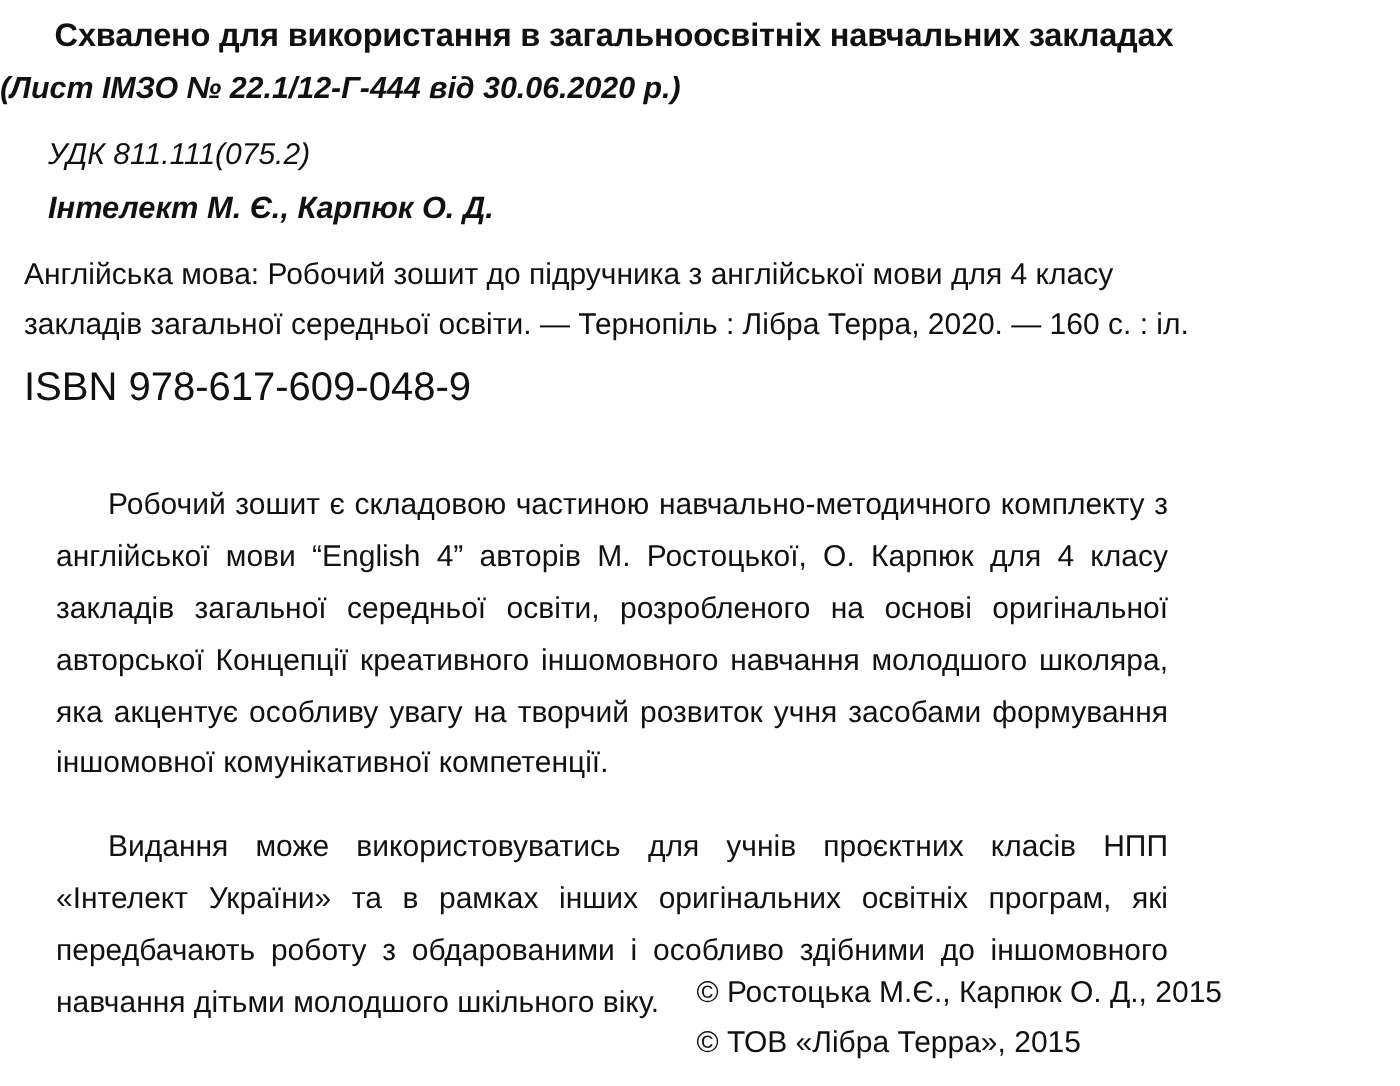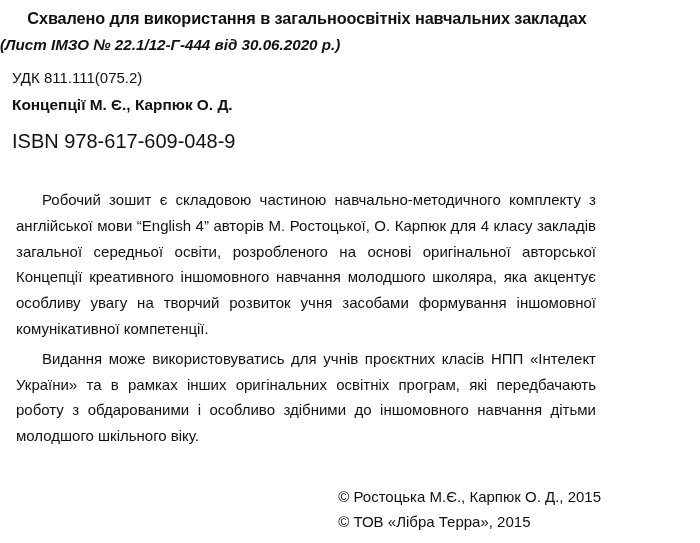--- a/index.html
+++ b/index.html
@@ -44,21 +44,22 @@
     font-weight: bold;
     text-align: left;
     margin-top: 7px;
     line-height: 1.25;
     white-space: nowrap;
   }
 
   
   .catalog-block {
     margin-top: 13px;
-    padding-left: 12px;
+    padding-left: 24px;
+    font-style: italic;
   }
   .udc-line {
     font-size: 15px;
     line-height: 1.5;
   }
   .shelf-line {
     font-size: 15px;
     line-height: 1.5;
     padding-left: 26px;
     margin-top: 2px;
@@ -88,36 +89,36 @@
     margin-top: 3px;
   }
 
   
   .annotation {
     margin-top: 30px;
     padding-left: 12px;
     padding-right: 14px;
   }
   .annotation p {
-    margin: 4px;
+    margin: 16px;
     font-size: 15px;
     line-height: 1.72;
     text-align: justify;
     text-justify: inter-word;
     text-indent: 26px;
     hyphens: none;
   }
   .annotation p + p {
     margin-top: 1px;
   }
 
   
   .copyright-block {
     position: absolute;
-    right: 13px;
+    right: 3px;
     bottom: 9px;
     text-align: left;
   }
   .copyright-line {
     font-size: 15px;
     line-height: 1.62;
     white-space: nowrap;
   }
 </style>
 </head>
@@ -125,24 +126,25 @@
 
 <div class="page">
 
   <div class="approval-block">
     <div class="approval-title">Схвалено для використання в загальноосвітніх навчальних закладах</div>
     <div class="approval-letter">(Лист ІМЗО № 22.1/12-Г-444 від 30.06.2020 р.)</div>
   </div>
 
   <div class="catalog-block">
     <div class="udc-line">УДК 811.111(075.2)</div>
-    <div class="authors-line">Концепції М. Є., Карпюк О. Д.</div>
+    <div class="authors-line">Інтелект М. Є., Карпюк О. Д.</div>
   </div>
 
   <div class="biblio-block">
+    <div class="biblio-desc">Англійська мова: Робочий зошит до підручника з англійської мови для 4 класу закладів загальної середньої освіти. — Тернопіль : Лібра Терра, 2020. — 160 с. : іл.</div>
     <div class="isbn-line">ISBN 978-617-609-048-9</div>
   </div>
 
   <div class="annotation">
     <p>Робочий зошит є складовою частиною навчально-методичного комплекту з англійської мови “English 4” авторів М. Ростоцької, О. Карпюк для 4 класу закладів загальної середньої освіти, розробленого на основі оригінальної авторської Концепції креативного іншомовного навчання молодшого школяра, яка акцентує особливу увагу на творчий розвиток учня засобами формування іншомовної  комунікативної компетенції.</p>
     <p>Видання може використовуватись для учнів проєктних класів НПП «Інтелект України» та в рамках інших оригінальних освітніх програм, які передбачають роботу з обдарованими і особливо здібними до іншомовного навчання дітьми молодшого шкільного віку.</p>
   </div>
 
   <div class="copyright-block">
     <div class="copyright-line">© Ростоцька М.Є., Карпюк О. Д., 2015</div>

